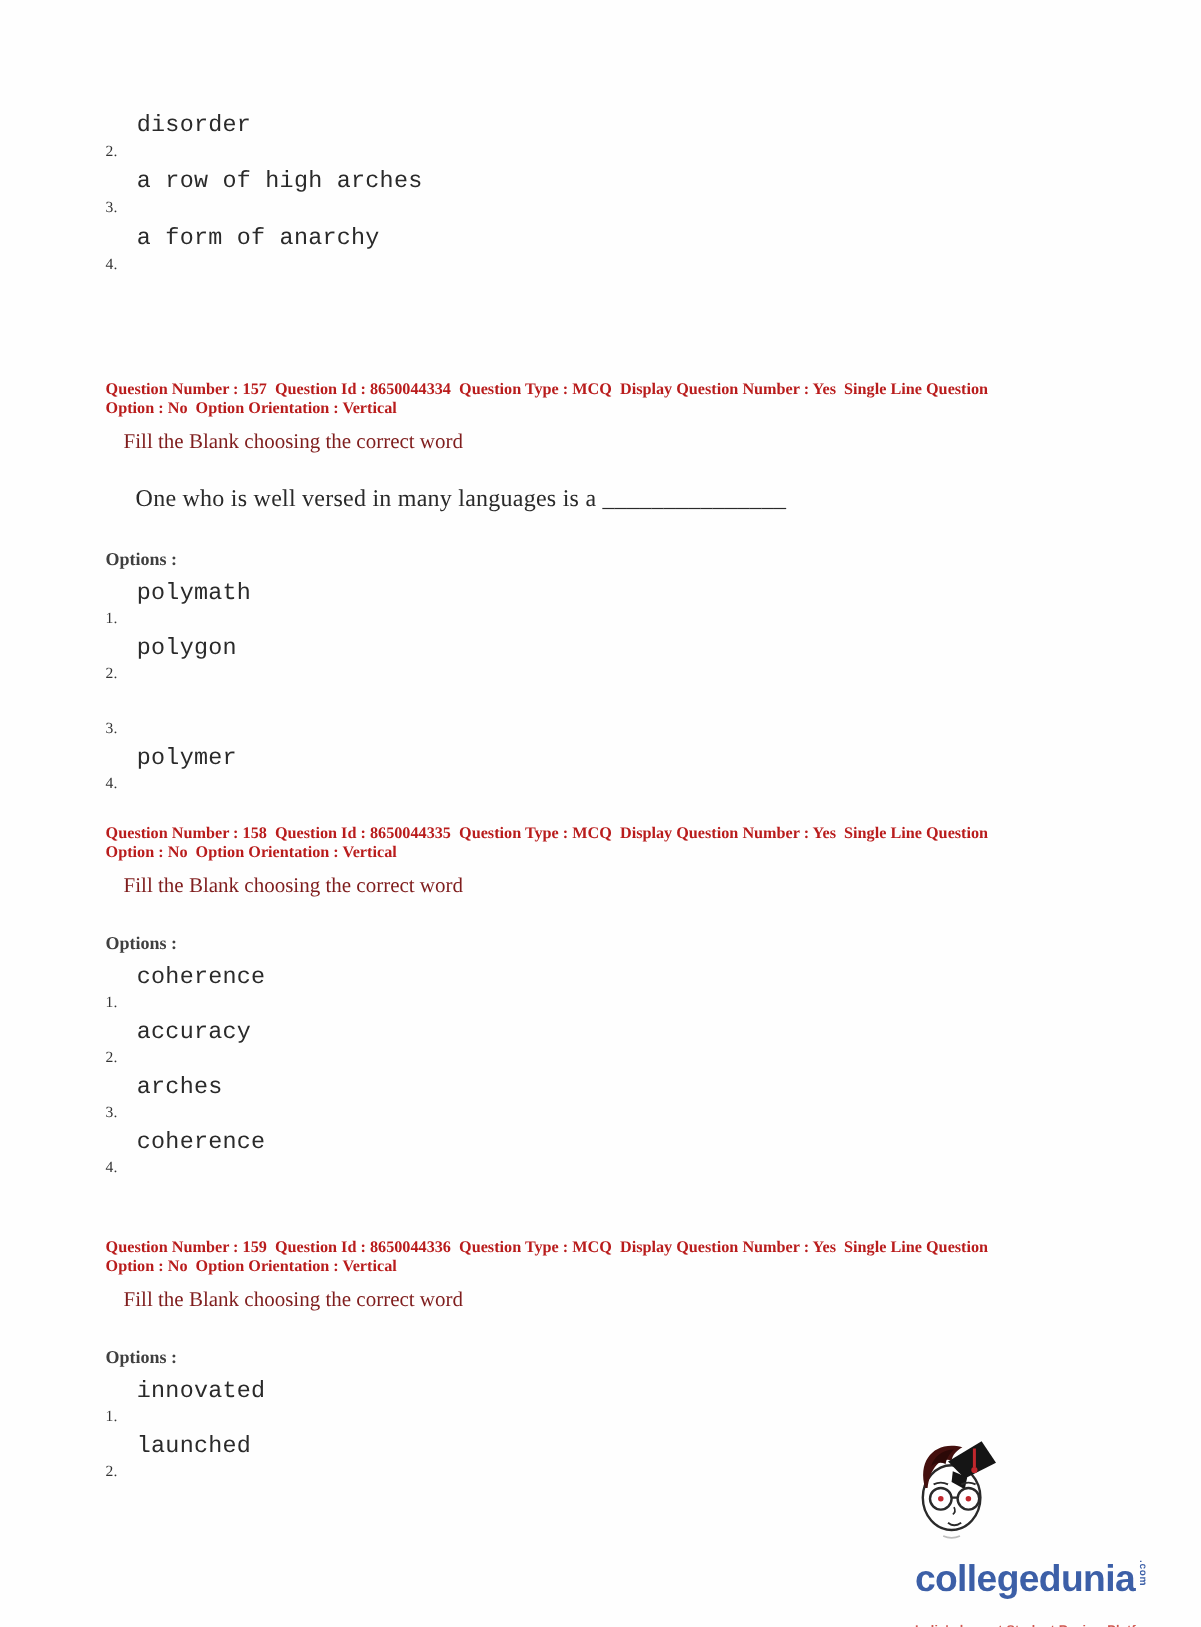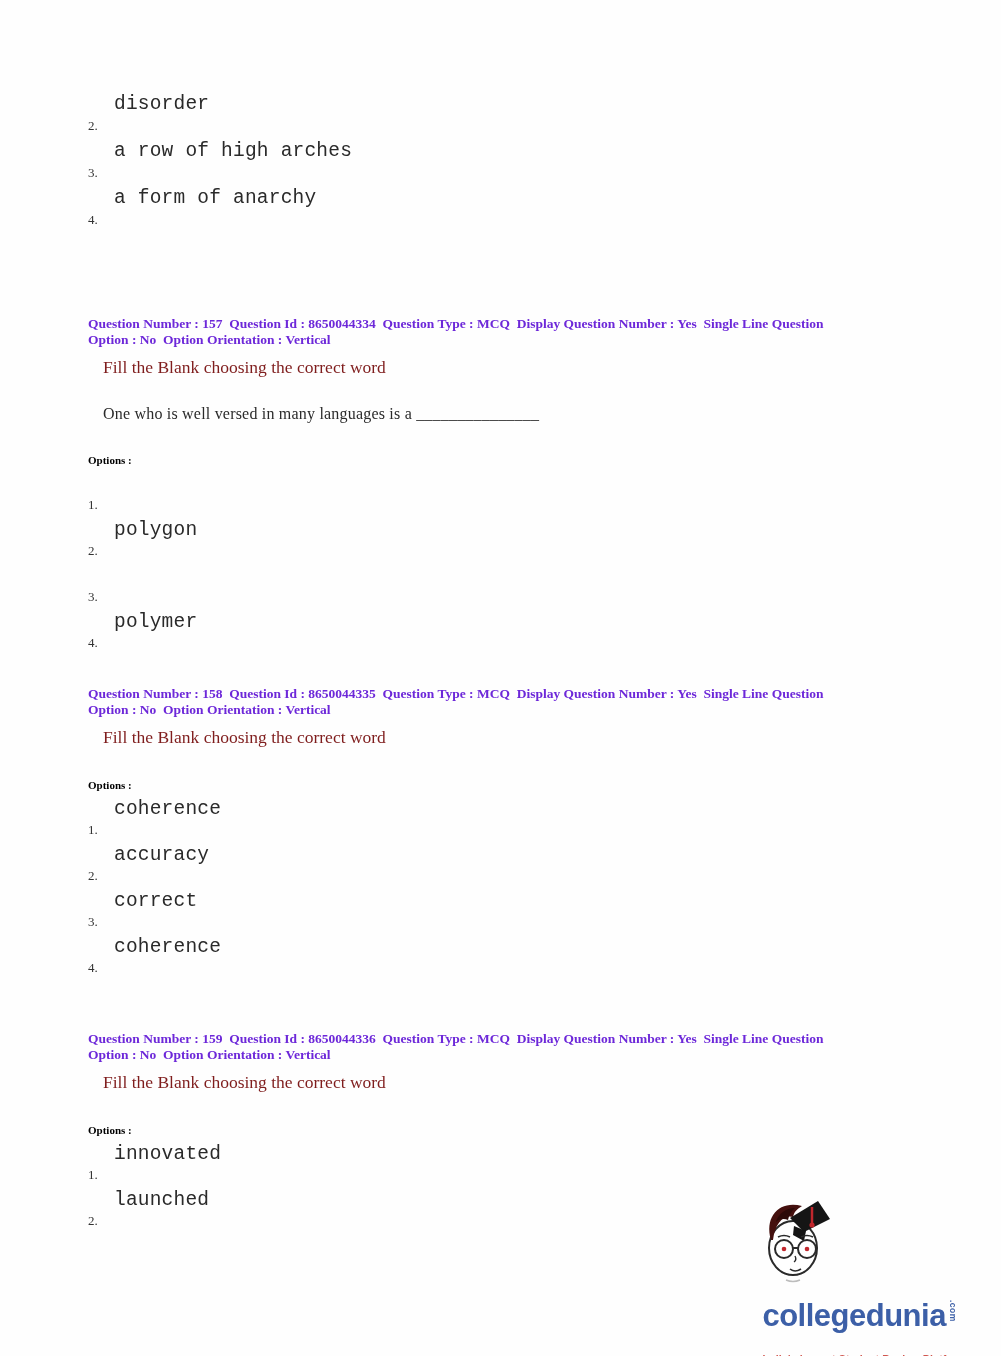--- a/index.html
+++ b/index.html
@@ -14,38 +14,38 @@
   .orphan-options{position:absolute;left:88px;top:92px;}
   .qblock-157{position:absolute;left:88px;top:316px;width:860px;}
   .qblock-158{position:absolute;left:88px;top:686px;width:860px;}
   .qblock-159{position:absolute;left:88px;top:1031px;width:860px;}
   .q-meta{
     font-weight:bold;
     font-size:13.5px;
     line-height:1.2;
     white-space:pre-wrap;
     width:812px;
-    color:#6d28d9;
+    color:#b91c1c;
   }
   .q-instruction{
     font-size:17.5px;
     margin:9px 0 0 15px;
     color:#7f1d1d;
   }
   .q-text{
-    font-size:16px;
-    margin:27px 0 0 15px;
+    font-size:20px;
+    margin:27px 0 0 25px;
     color:#2a2a2a;
     letter-spacing:0.2px;
   }
   .options-label{
     font-weight:bold;
-    font-size:11px;
+    font-size:15px;
     margin-top:31px;
-    color:#000000;
+    color:#404040;
   }
   .options-list{margin-top:6px;}
   .option-row{
     display:grid;
     grid-template-columns:26px auto;
     min-height:46px;
     align-items:stretch;
   }
   .option-num{
     align-self:end;
@@ -121,20 +121,21 @@
 
   <div class="qblock-157">
     <div class="q-meta">Question Number : 157  Question Id : 8650044334  Question Type : MCQ  Display Question Number : Yes  Single Line Question
 Option : No  Option Orientation : Vertical</div>
     <div class="q-instruction">Fill the Blank choosing the correct word</div>
     <div class="q-text">One who is well versed in many languages is a _______________</div>
     <div class="options-label">Options :</div>
     <div class="options-list">
       <div class="option-row">
         <span class="option-num">1.</span>
+        <span class="option-label">polymath</span>
       </div>
       <div class="option-row">
         <span class="option-num">2.</span>
         <span class="option-label">polygon</span>
       </div>
       <div class="option-row">
         <span class="option-num">3.</span>
       </div>
       <div class="option-row">
         <span class="option-num">4.</span>
@@ -152,21 +153,21 @@
       <div class="option-row">
         <span class="option-num">1.</span>
         <span class="option-label">coherence</span>
       </div>
       <div class="option-row">
         <span class="option-num">2.</span>
         <span class="option-label">accuracy</span>
       </div>
       <div class="option-row">
         <span class="option-num">3.</span>
-        <span class="option-label">correct</span>
+        <span class="option-label">arches</span>
       </div>
       <div class="option-row">
         <span class="option-num">4.</span>
         <span class="option-label">coherence</span>
       </div>
     </div>
   </div>
 
   <div class="qblock-159">
     <div class="q-meta">Question Number : 159  Question Id : 8650044336  Question Type : MCQ  Display Question Number : Yes  Single Line Question

